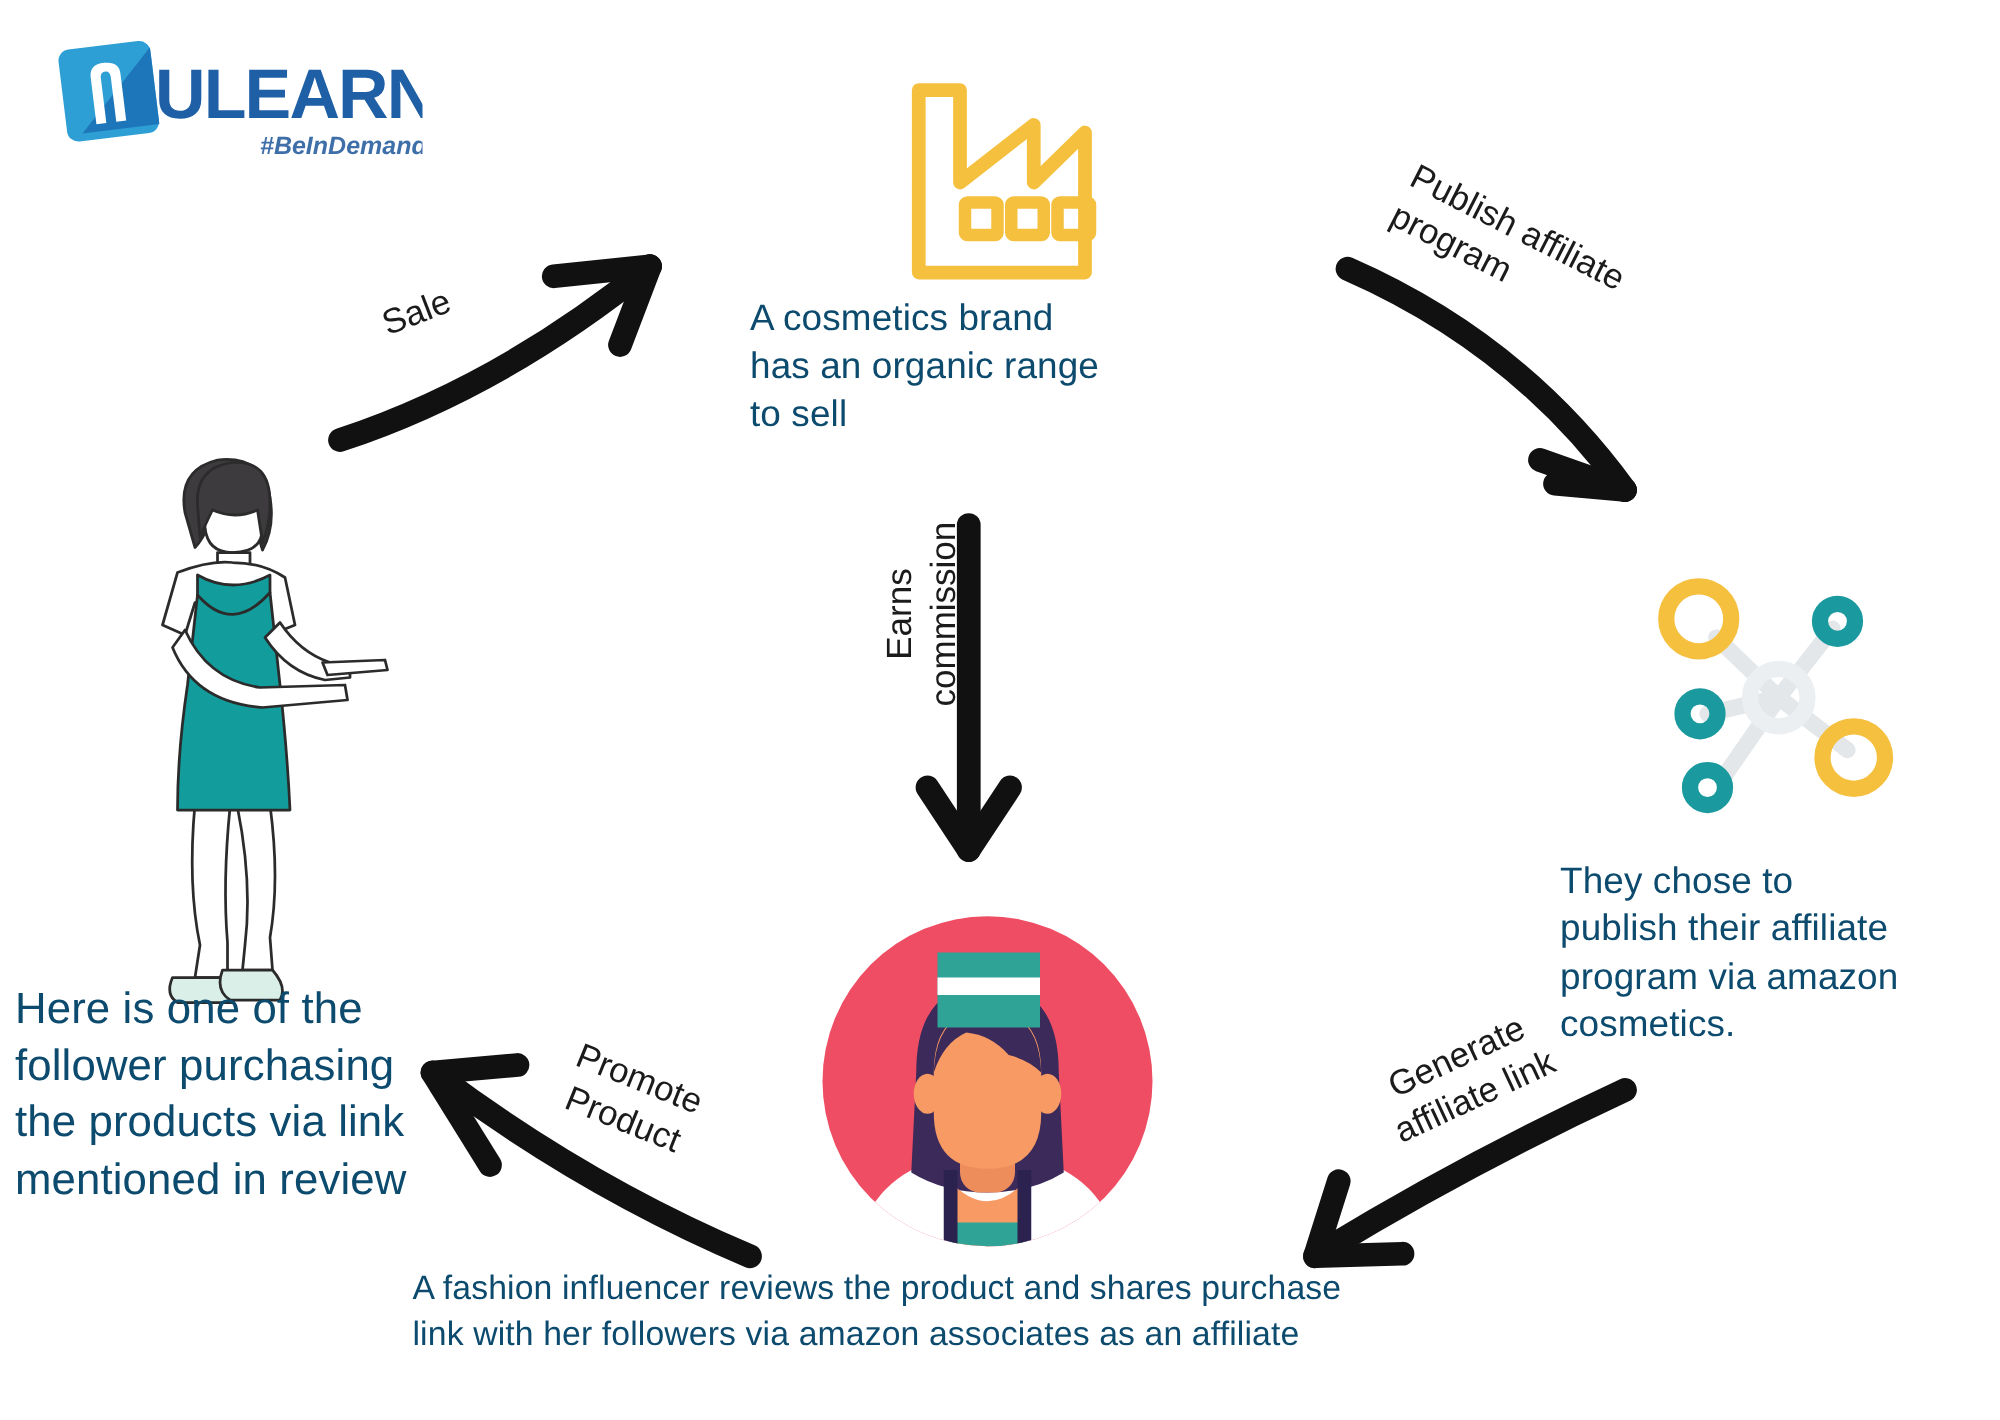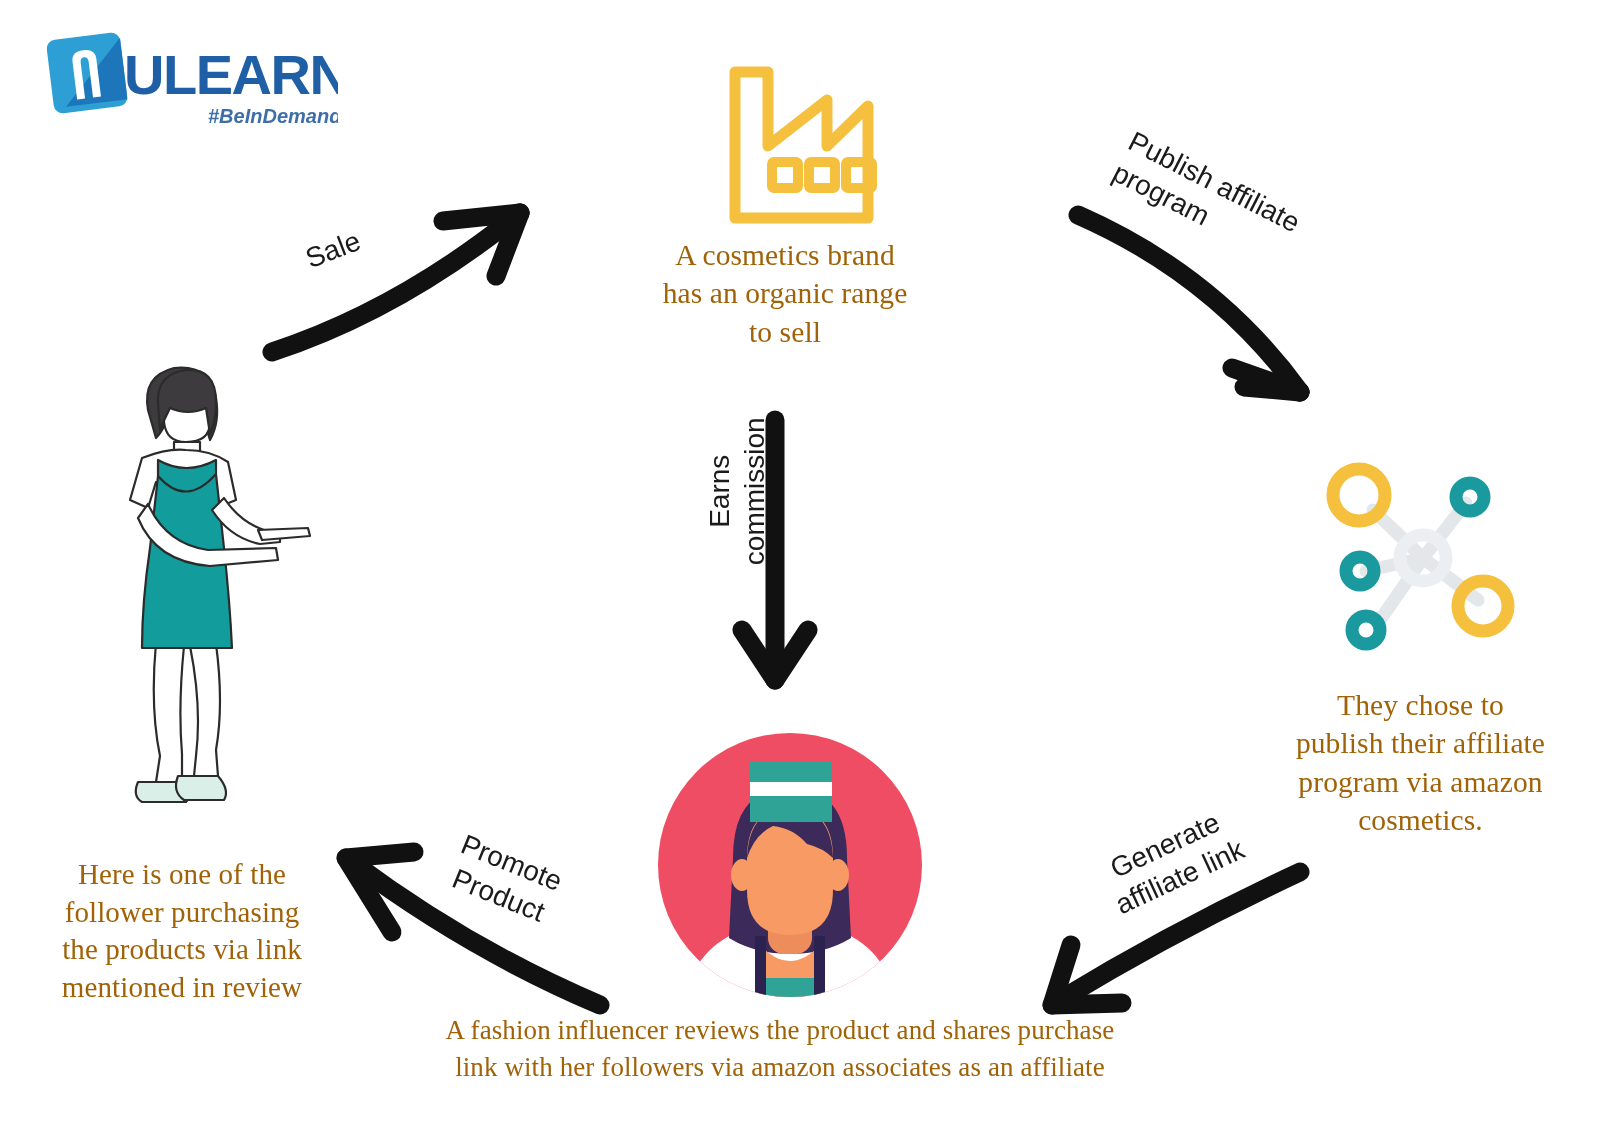--- a/index.html
+++ b/index.html
@@ -17,31 +17,31 @@
     background: #ffffff;
   }
   .abs { position: absolute; }
 
   
   #logo { left: 38px; top: 26px; width: 300px; height: 110px; }
   #logo svg { display: block; }
 
   
   .body-text {
-    color: #a16207;
-    font-family: Liberation Serif, serif;
+    color: #0c4a6e;
+    font-family: Liberation Sans, sans-serif;
     font-weight: 400;
     line-height: 1.30;
-    text-align: center;
+    text-align: left;
     white-space: pre-line;
     letter-spacing: 0.1px;
   }
   #brand-caption  { left: 600px; top: 236px; width: 370px; font-size: 29.5px; }
   #network-caption{ left: 1248px; top: 686px; width: 345px; font-size: 29.5px; }
-  #follower-caption { left: 12px; top: 856px; width: 340px; font-size: 29px; }
+  #follower-caption { left: 12px; top: 784px; width: 340px; font-size: 35px; }
   #influencer-caption { left: 330px; top: 1012px; width: 900px; font-size: 27px; line-height: 1.38; }
 
   
   .arrow-label {
     color: #1b1b1b;
     font-family: "Liberation Sans", sans-serif;
     font-weight: 400;
     font-size: 28px;
     line-height: 1.26;
     white-space: pre-line;

